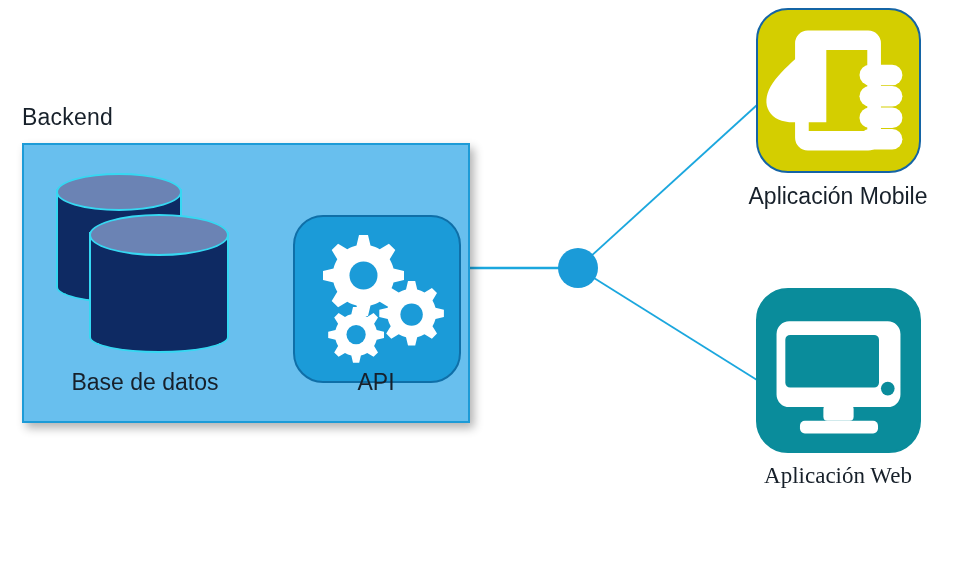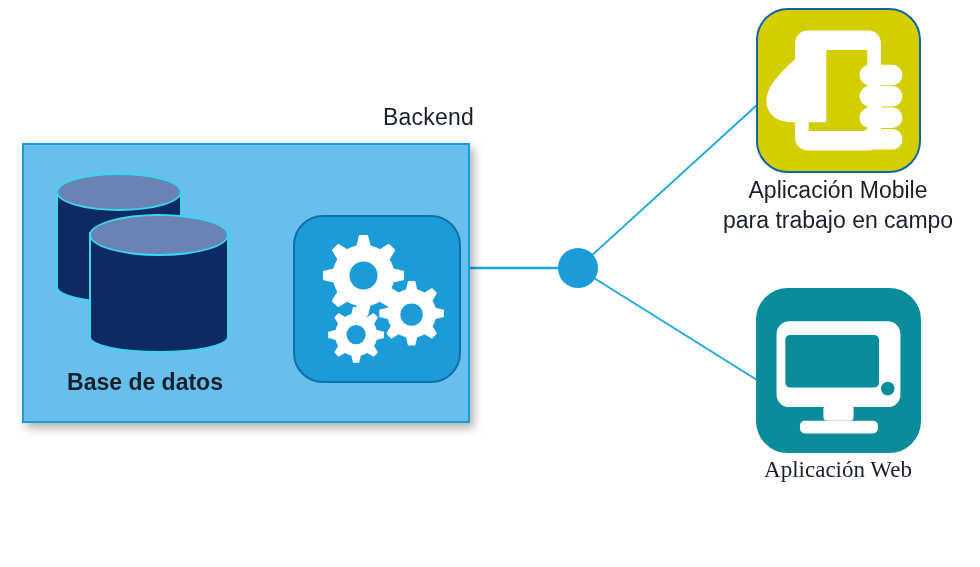--- a/index.html
+++ b/index.html
@@ -33,36 +33,35 @@
     left: 22px;
     top: 104px;
     width: 452px;
     height: 325px;
   }
   #backend-title {
     position: absolute;
     left: 0;
     top: 0;
     width: 452px;
-    text-align: right;
+    text-align: left;
     font-size: 23px;
     color: #17202a;
     letter-spacing: .2px;
   }
   #backend-panel {
     position: absolute;
     left: 0;
     top: 39px;
     width: 448px;
     height: 280px;
     background: #68BFEE;
     border: 2px solid #1D9BD7;
     box-sizing: border-box;
     box-shadow: 4px 5px 9px rgba(0,0,0,.30);
-    font-weight: bold;
   }
 
   
   #database-icon {
     position: absolute;
     left: 32px;
     top: 28px;
     width: 182px;
     height: 180px;
   }
@@ -143,21 +142,21 @@
   }
   #mobile-tile {
     background: #D4CE00;
     border: 2px solid #1464A5;
   }
   #web-tile {
     background: #0A8C9B;
     border: 2px solid #0A8C9B;
   }
   .app-caption {
-    margin-top: 2px;
+    margin-top: 8px;
     font-size: 23px;
     line-height: 30px;
     color: #17202a;
   }
   .app-caption .line { display: block; white-space: nowrap; }
 
   #mobile-node { left: 723px; top: 8px; }
   #web-node    { left: 723px; top: 288px; font-family: Liberation Serif, serif; }
 
   .icon-svg { display: block; width: 100%; height: 100%; }
@@ -230,20 +229,21 @@
                      c-1.9 1.1-4 2-6.3 2.6 l-1.7 7.3 -6.2 0 -1.7-7.3
                      c-2.3-.6-4.4-1.5-6.3-2.6 l-6.4 3.9 -4.4-4.4 3.9-6.4
                      c-1.1-1.9-2-4-2.6-6.3 l-7.3-1.7 0-6.2 7.3-1.7
                      c.6-2.3 1.5-4.4 2.6-6.3 l-3.9-6.4 4.4-4.4 6.4 3.9
                      c1.9-1.1 4-2 6.3-2.6 Z"></path>
             <circle cx="49.1" cy="107.6" r="9.6" fill="#1B9BD8"></circle>
           </g>
         </svg>
       </div>
 
+      <div id="api-label">API</div>
 
     </div>
   </div>
 
   <div class="app-node" id="mobile-node">
     <div class="app-tile" id="mobile-tile">
       <svg class="icon-svg" viewBox="0 0 165 165" xmlns="http://www.w3.org/2000/svg">
         <g fill="#FFFFFF">
 
           <path d="M66 36
@@ -263,21 +263,20 @@
 
           <rect x="104" y="56" width="44" height="21" rx="10.5"></rect>
           <rect x="104" y="78" width="44" height="21" rx="10.5"></rect>
           <rect x="104" y="100" width="44" height="21" rx="10.5"></rect>
           <rect x="104" y="122" width="44" height="21" rx="10.5"></rect>
         </g>
       </svg>
     </div>
     <div class="app-caption">
       <span class="line">Aplicación Mobile</span>
-      <span class="line">para trabajo en campo</span>
     </div>
   </div>
 
   <div class="app-node" id="web-node">
     <div class="app-tile" id="web-tile">
       <svg class="icon-svg" viewBox="0 0 165 165" xmlns="http://www.w3.org/2000/svg">
         <g fill="#FFFFFF">
 
           <path d="M32 32 h101 a13 13 0 0 1 13 13 v62 a13 13 0 0 1 -13 13
                    h-101 a13 13 0 0 1 -13 -13 v-62 a13 13 0 0 1 13 -13 Z

